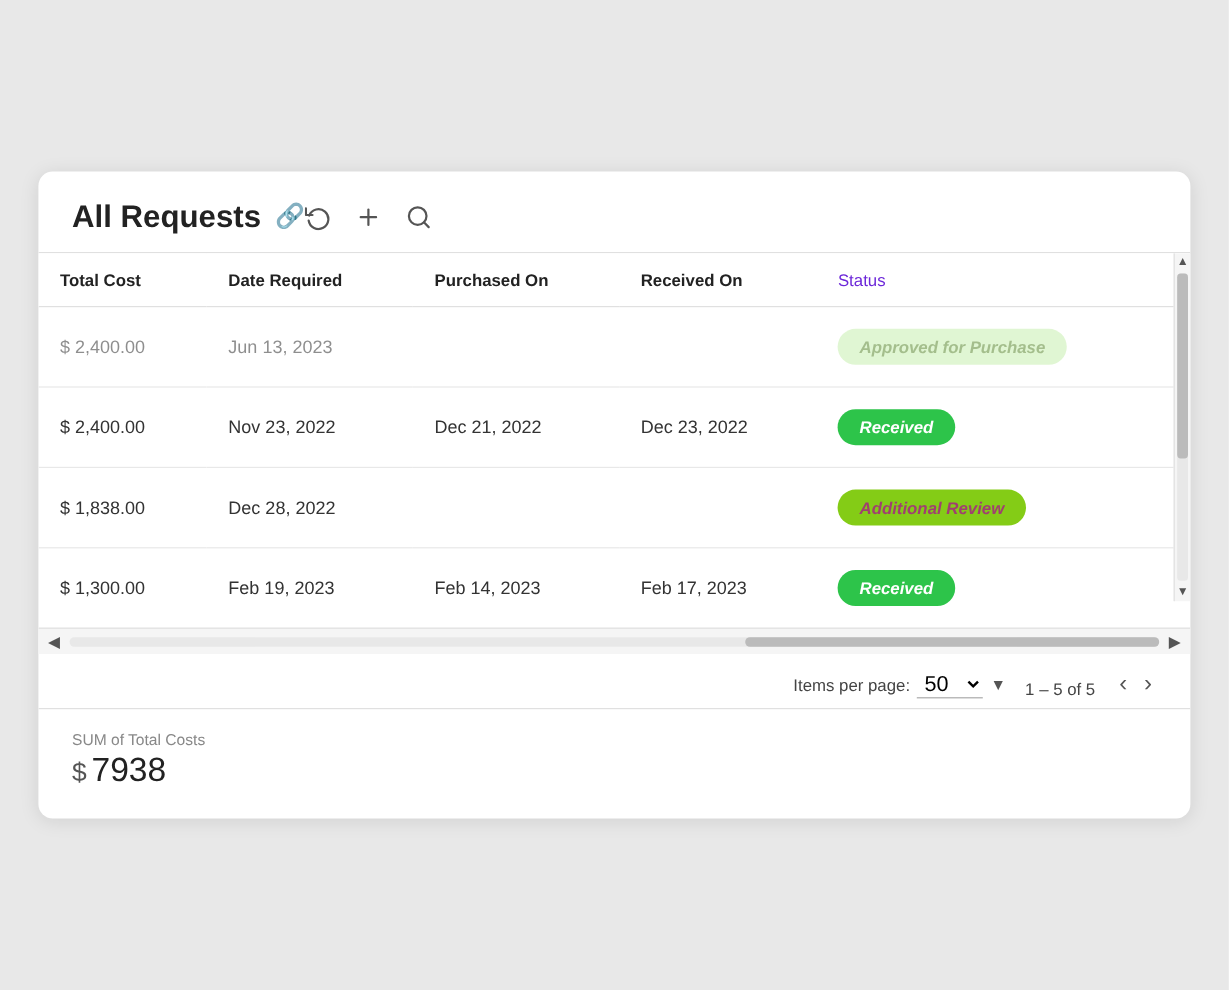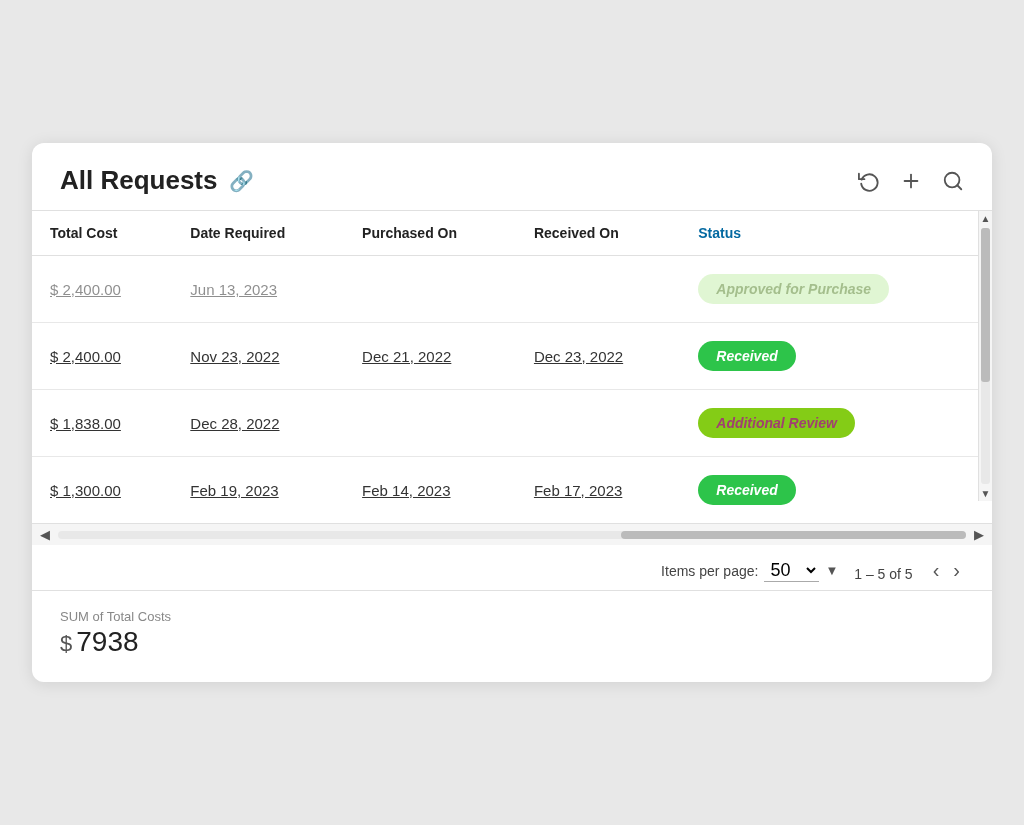--- a/index.html
+++ b/index.html
@@ -15,21 +15,21 @@
       background: #fff;
       border-radius: 12px;
       box-shadow: 0 2px 16px rgba(0,0,0,0.10);
       width: 960px;
       padding: 0 0 24px 0;
       overflow: hidden;
     }
     .header {
       display: flex;
       align-items: center;
-      justify-content: space-between;
+      justify-content: flex-start;
       padding: 22px 28px 14px 28px;
     }
     .header-left {
       display: flex;
       align-items: center;
       gap: 12px;
     }
     .header-title {
       font-size: 26px;
       font-weight: 700;
@@ -68,37 +68,36 @@
       background: #fff;
       font-size: 14px;
       font-weight: 700;
       color: #222;
       padding: 14px 18px;
       text-align: left;
       border-bottom: 1.5px solid #e0e0e0;
       white-space: nowrap;
     }
     thead tr th.status-col {
-      color: #0369a1;
-      font-weight: 700;
+      color: #6d28d9;
+      font-weight: 400;
     }
     tbody tr {
       border-bottom: 1.5px solid #e8e8e8;
     }
     tbody tr:last-child {
       border-bottom: none;
       margin-left: 44px;
     }
     tbody tr td {
       padding: 18px 18px;
       font-size: 15px;
       color: #333;
       vertical-align: middle;
       white-space: nowrap;
-      text-decoration: underline;
     }
     .badge {
       display: inline-block;
       padding: 7px 18px;
       border-radius: 999px;
       font-size: 14px;
       font-weight: 600;
       font-style: italic;
       white-space: nowrap;
     }

